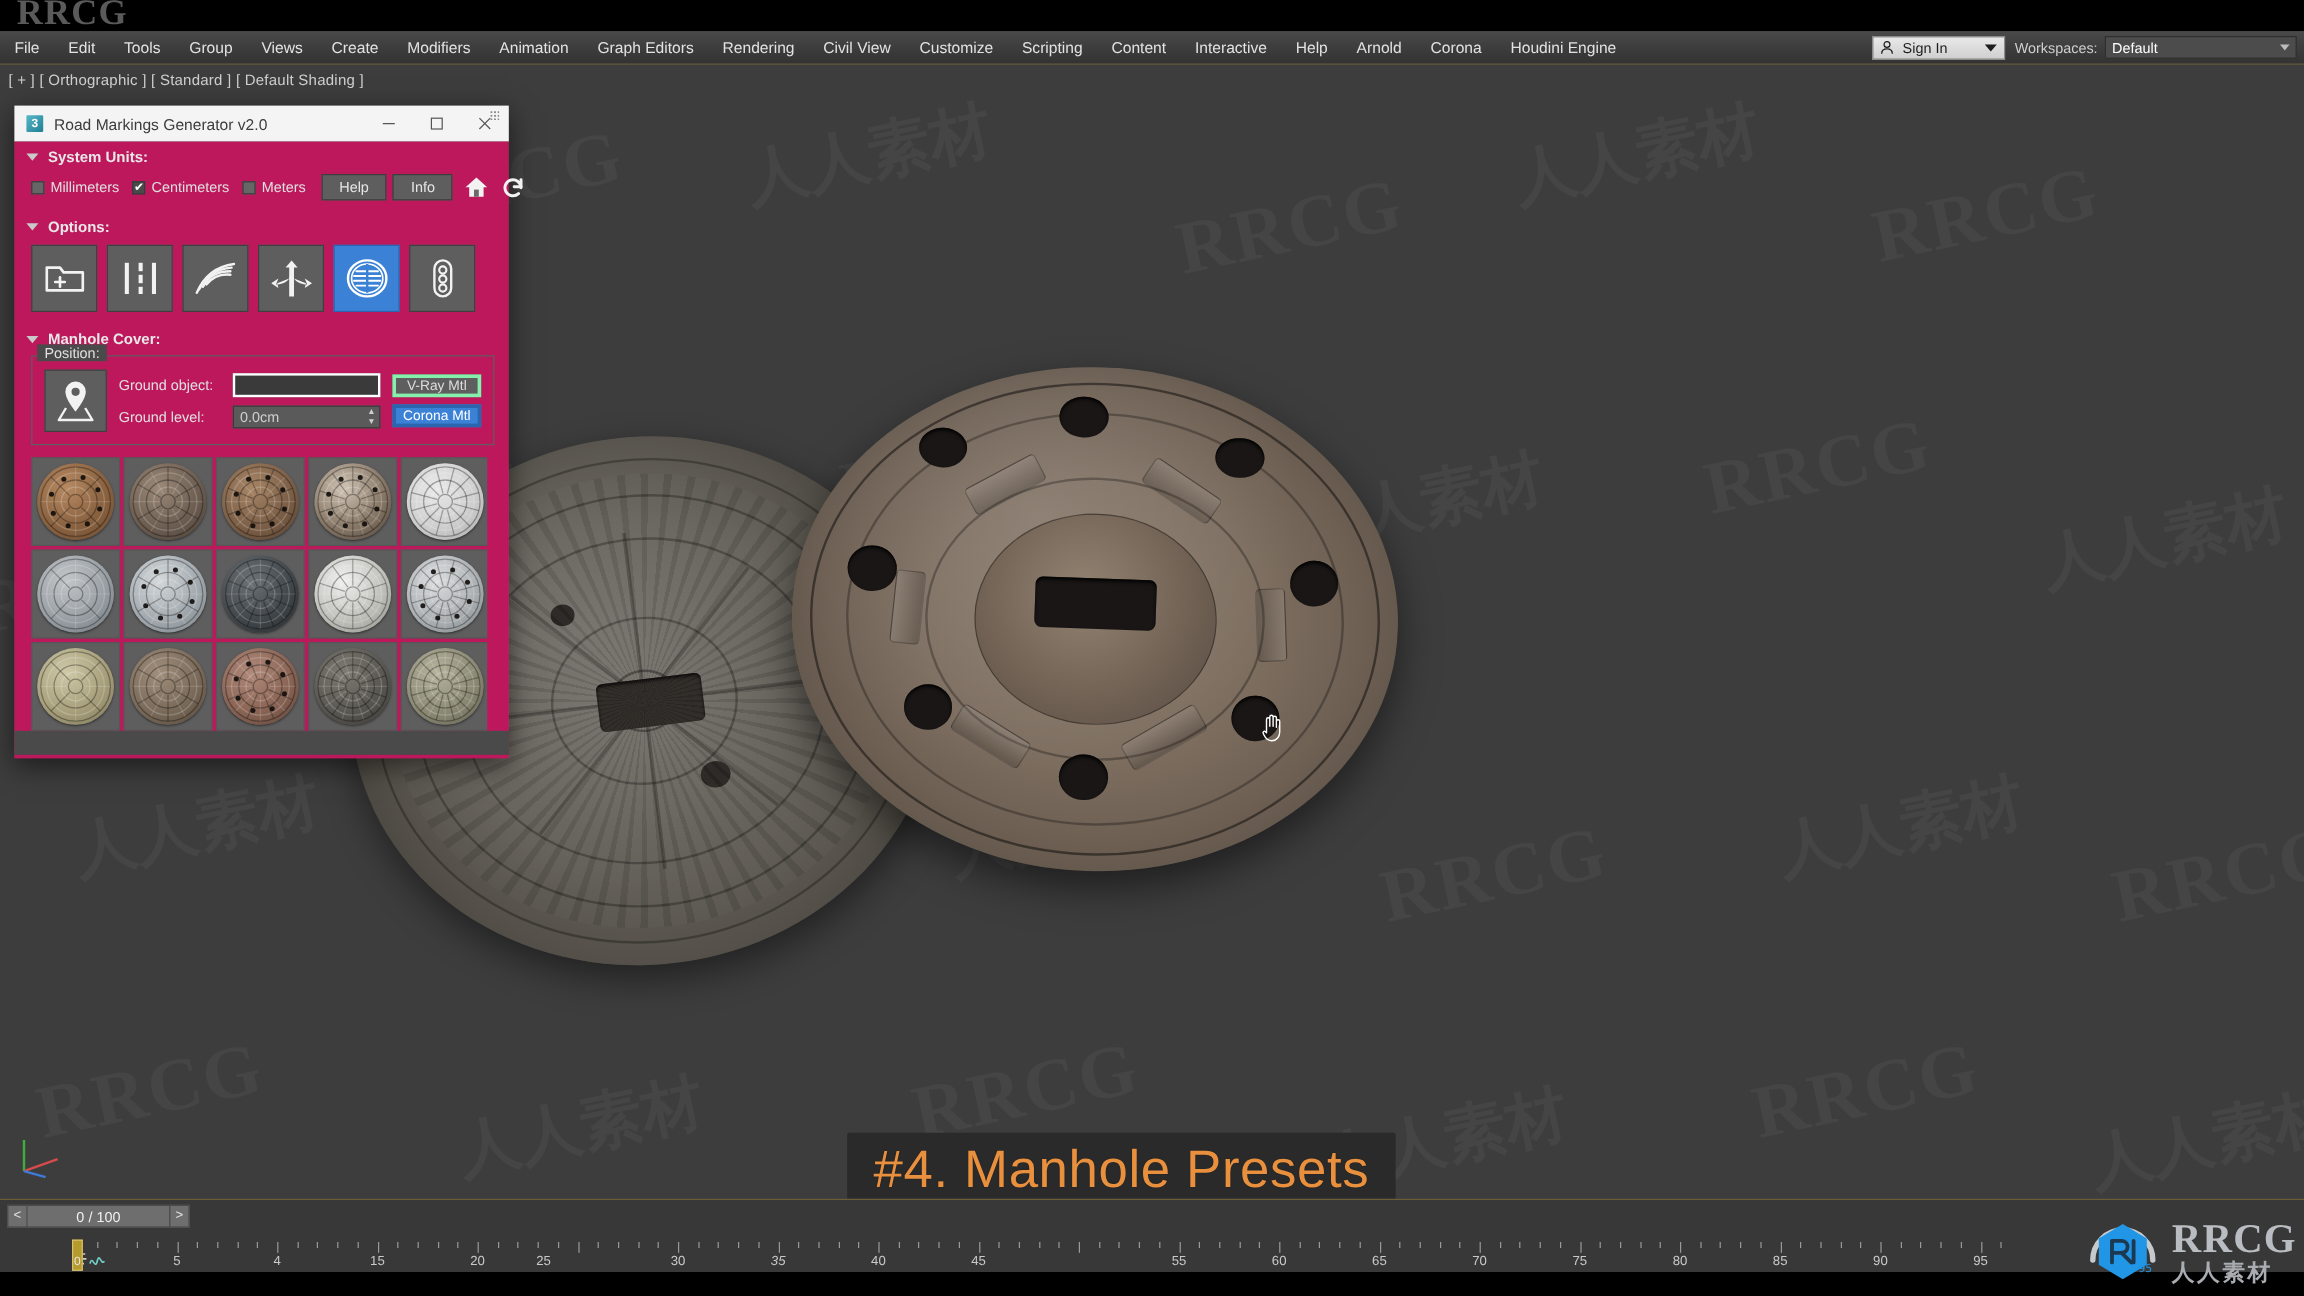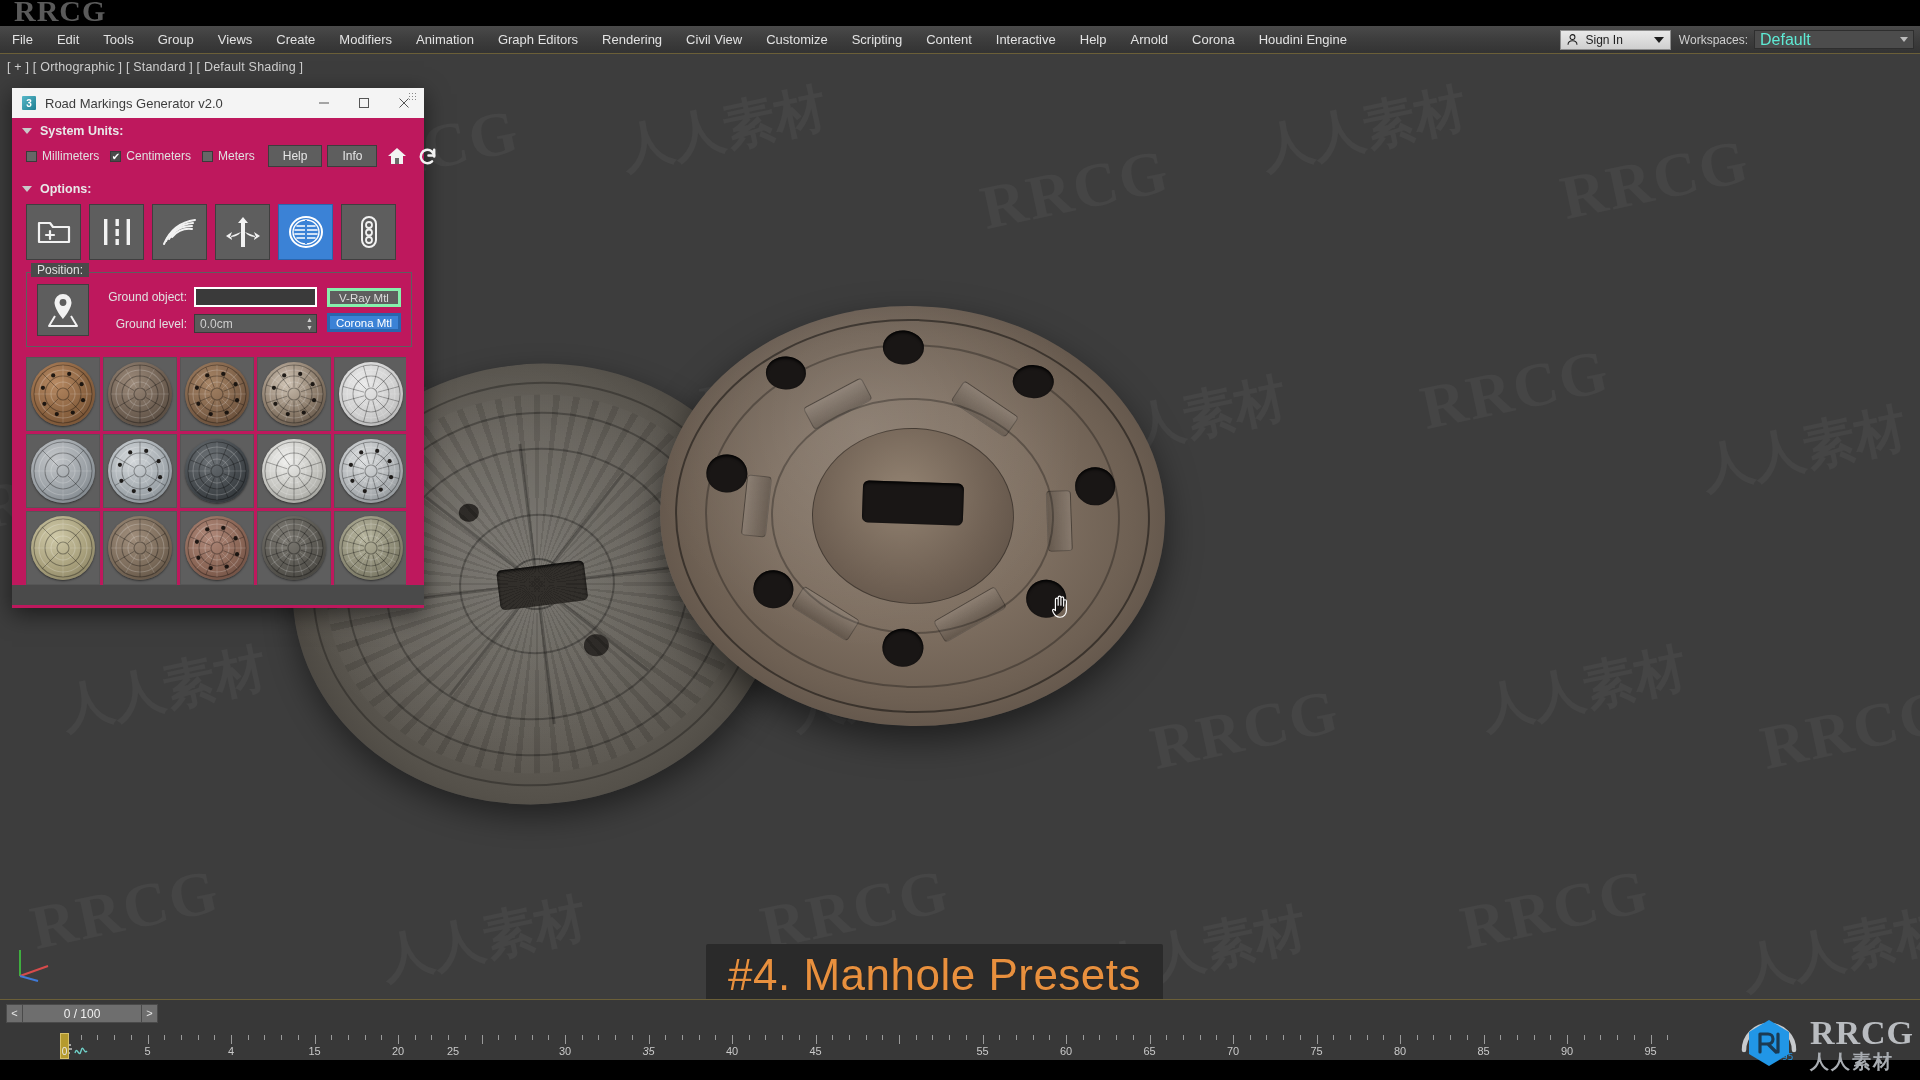--- a/index.html
+++ b/index.html
@@ -48,21 +48,21 @@
     border:1px solid #8c8c8c;
     height:20px; padding:0 6px 0 5px; margin-right:8px;
     color:#1d1d1d; font-size:12px;
   }
   .signin .caret { border-left:5px solid transparent;border-right:5px solid transparent;border-top:6px solid #1d1d1d; margin-left:24px; }
   .ws-label { font-size:12px; color:#cfcfcf; margin-right:6px; }
   .ws-combo {
     width:160px; height:19px;
     background:#4c4c4c; border:1px solid #2e2e2e;
     display:flex; align-items:center; justify-content:space-between;
-    padding:0 5px; font-size:16px; color:#5eead4;
+    padding:0 5px; font-size:12px; color:#ffffff;
   }
   .ws-combo .caret2 { border-left:4px solid transparent;border-right:4px solid transparent;border-top:5px solid #bbb; }
 
   
   .viewport {
     position:absolute; top:54px; left:0; width:1920px; height:945px;
     background:#3d3d3d;
     overflow:hidden;
   }
   .vp-label {
@@ -265,21 +265,21 @@
   }
   .group-box::before{
     content:""; position:absolute; top:0; left:0; right:0; height:1px; background:#5e5e5e;
   }
   .pos-row { display:flex; align-items:center; gap:10px; }
   .pin-tile {
     width:52px; height:52px; background:#5e5e5e; border:1px solid #3f3f3f;
     display:flex; align-items:center; justify-content:center; flex:0 0 auto;
   }
   .fields { display:flex; flex-direction:column; gap:7px; flex:1; }
-  .f-row { display:flex; align-items:center; gap:7px;text-align:right; }
+  .f-row { display:flex; align-items:center; gap:7px; }
   .f-lbl { font-size:12px; color:#e0e0e0; width:88px; }
   .txtfield {
     flex:1; height:20px; background:#3a3a3a; border:2px solid #fff;
   }
   .spinfield {
     flex:1; height:19px; background:#5a5a5a; border:1px solid #3a3a3a;
     display:flex; align-items:center; padding-left:5px;
     font-size:12px; color:#cfcfcf; position:relative;
   }
   .spin-arrows {
@@ -723,20 +723,24 @@
         <div class="opt-tile">
           <svg width="24" height="34" viewBox="0 0 24 34">
             <rect x="5" y="2" width="14" height="30" rx="7" fill="none" stroke="#f2f2f2" stroke-width="2"></rect>
             <circle cx="12" cy="10" r="3" fill="none" stroke="#f2f2f2" stroke-width="1.8"></circle>
             <circle cx="12" cy="17.5" r="3" fill="none" stroke="#f2f2f2" stroke-width="1.8"></circle>
             <circle cx="12" cy="25" r="3" fill="none" stroke="#f2f2f2" stroke-width="1.8"></circle>
           </svg>
         </div>
       </div>
 
+      <div class="rollout-hdr">
+        <span class="tri"></span>
+        <span>Manhole Cover:</span>
+      </div>
 
       <div class="group-box">
         <div class="group-lbl">Position:</div>
         <div class="pos-row">
           <div class="pin-tile">
             <svg width="34" height="36" viewBox="0 0 34 36">
               <path d="M17 2a8.5 8.5 0 00-8.5 8.5C8.5 17 17 27 17 27s8.5-10 8.5-16.5A8.5 8.5 0 0017 2z" fill="#f2f2f2"></path>
               <circle cx="17" cy="10.5" r="3.4" fill="#5e5e5e"></circle>
               <path d="M9 24 L3 34 h28 l-6-10" fill="none" stroke="#f2f2f2" stroke-width="2" stroke-linejoin="round"></path>
             </svg>

